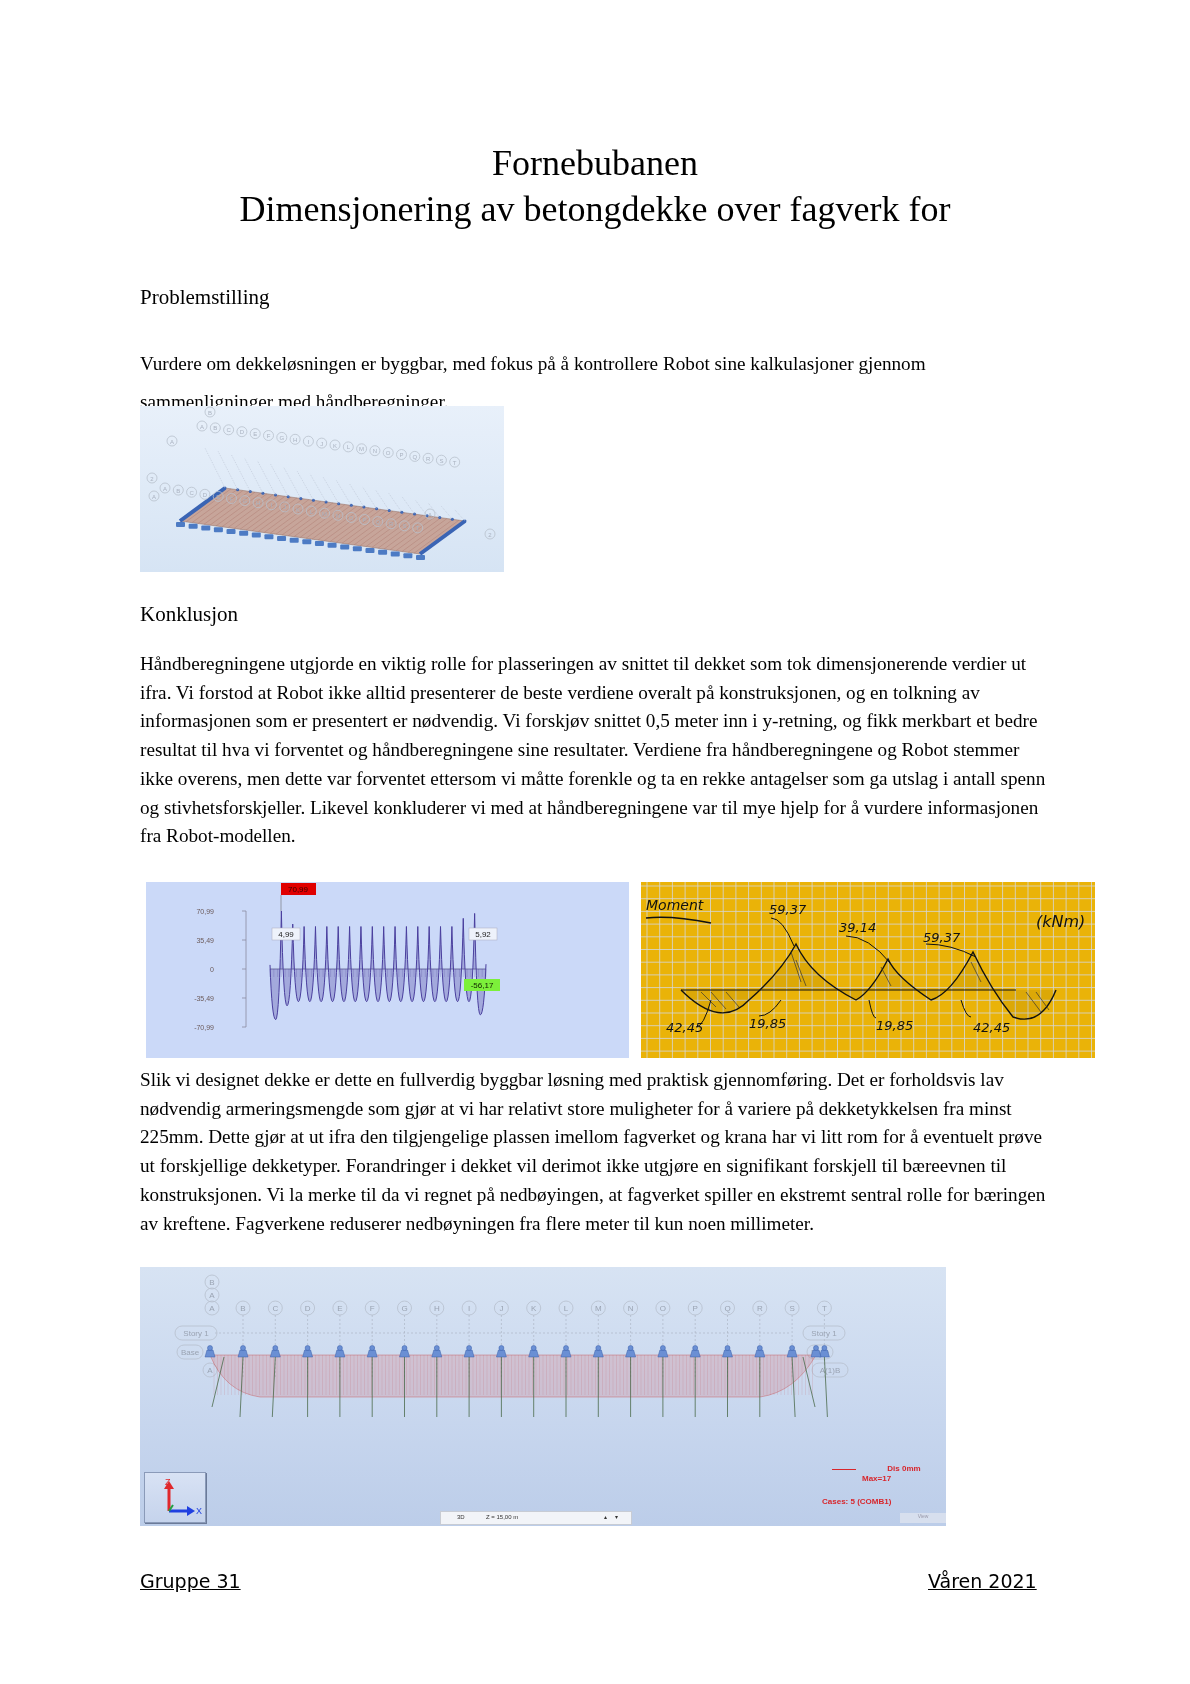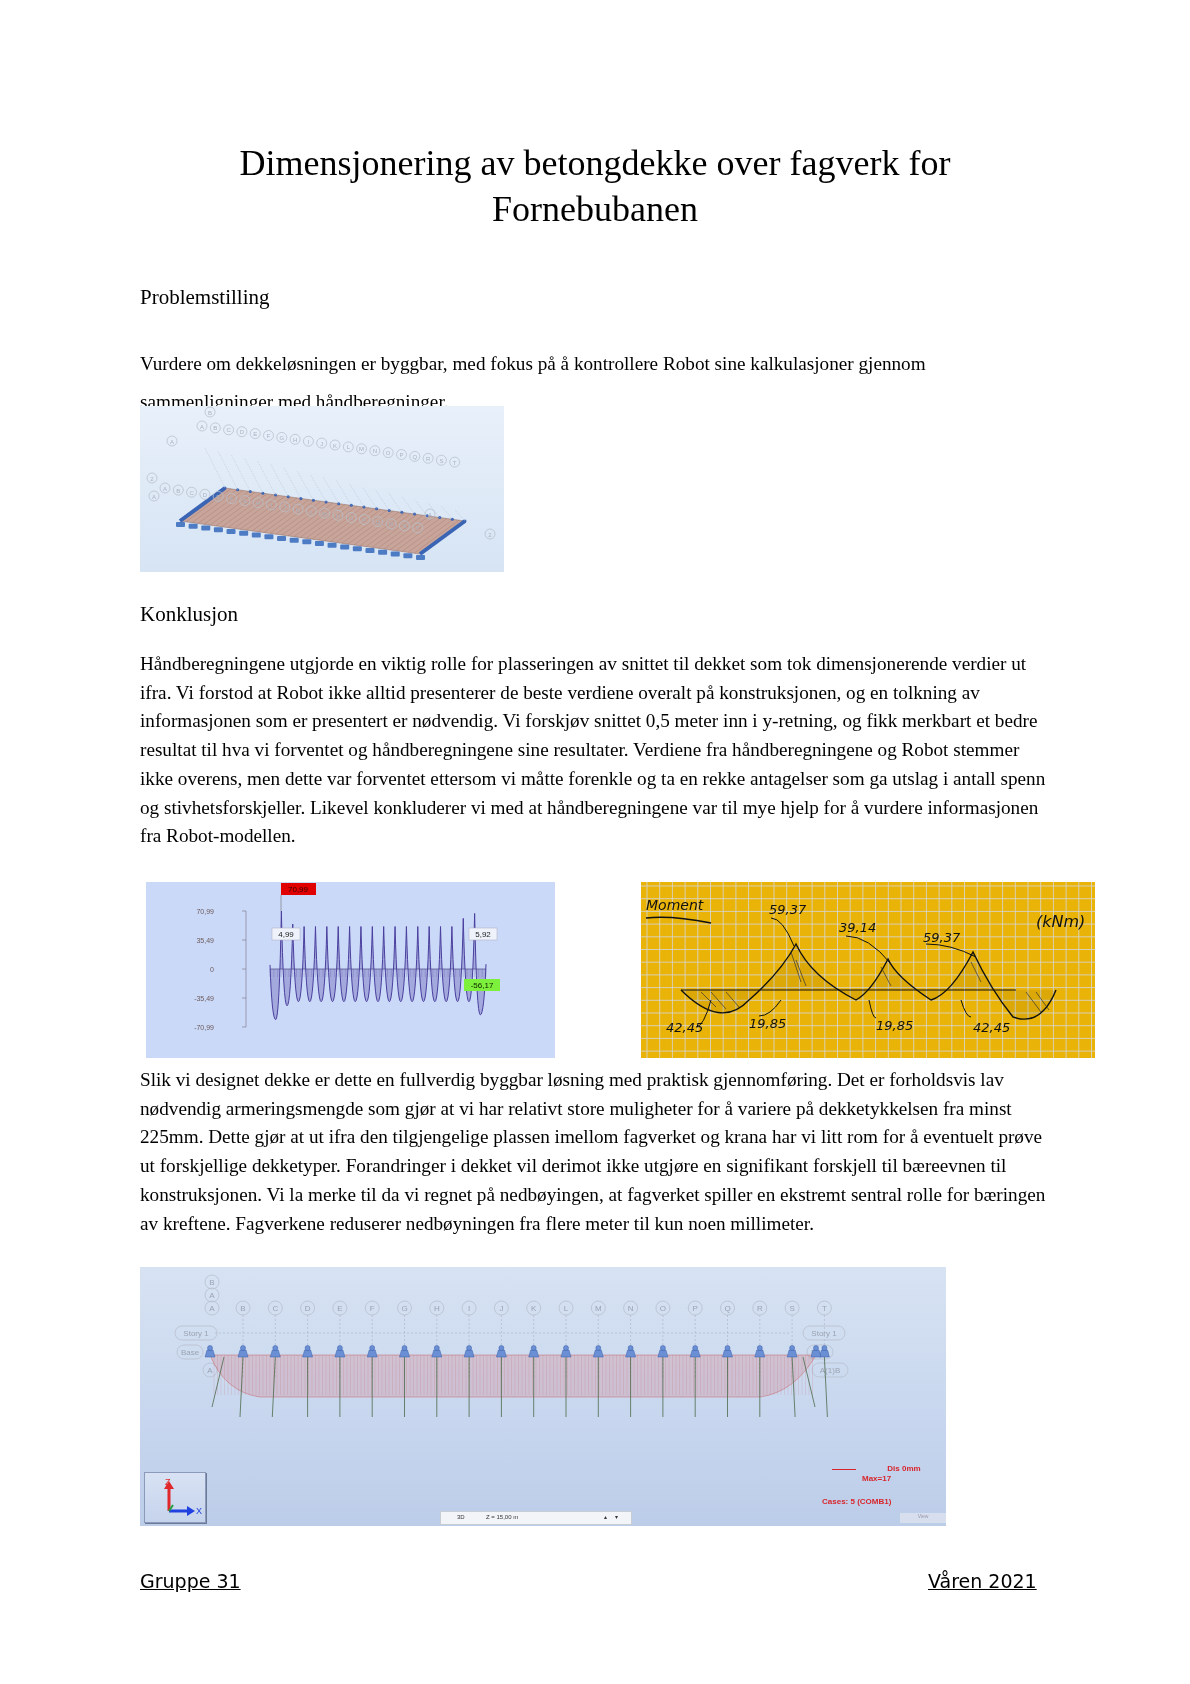--- a/index.html
+++ b/index.html
@@ -11,22 +11,22 @@
   .fig{position:absolute;overflow:hidden;}
   .footer{top:1570px;left:140px;width:900px;height:30px;font-family:"DejaVu Sans",sans-serif;font-size:19px;color:#000;}
   .footer span{position:absolute;top:0;white-space:nowrap;text-decoration:underline;}
   svg text{font-family:"Liberation Sans",sans-serif;}
   .hand text{font-family:"DejaVu Sans",sans-serif;font-style:italic;}
 </style>
 </head>
 <body>
 
 <div class="abs title">
+  <div>Fornebubanen</div>
   <div>Dimensjonering av betongdekke over fagverk for</div>
-  <div>Fornebubanen</div>
 </div>
 
 <div class="abs h2" style="top:280px;">Problemstilling</div>
 <div class="abs para" style="top:345px;width:900px;line-height:38px;">Vurdere om dekkeløsningen er byggbar, med fokus på å kontrollere Robot sine kalkulasjoner gjennom sammenligninger med håndberegninger.</div>
 
 <div class="fig" style="left:140px;top:406px;width:364px;height:166px;background:linear-gradient(180deg,#e8f0fa 0%,#d6e4f4 100%);">
   <svg id="model3d" width="364" height="166">
       <polygon points="40,115 85,82 325,115 280,148" fill="#c7a59a" stroke="#8f6c63" stroke-width="0.5"></polygon>
       <line x1="40" y1="115" x2="85" y2="82" stroke="#b07e74" stroke-width="0.5"></line>
       <line x1="46" y1="115.825" x2="91" y2="82.825" stroke="#b07e74" stroke-width="0.5"></line>
@@ -222,21 +222,21 @@
       <circle cx="350" cy="128" r="5" fill="none" stroke="#b8c0cc" stroke-width="0.8"></circle>
       <text x="350" y="130.5" font-size="6" fill="#aab2c0" text-anchor="middle">2</text>
       <circle cx="290" cy="108" r="5" fill="none" stroke="#b8c0cc" stroke-width="0.8"></circle>
       <text x="290" y="110.5" font-size="6" fill="#aab2c0" text-anchor="middle">A</text>
     </svg>
 </div>
 
 <div class="abs h2" style="top:597px;">Konklusjon</div>
 <div class="abs para" style="top:650px;width:912px;">Håndberegningene utgjorde en viktig rolle for plasseringen av snittet til dekket som tok dimensjonerende verdier ut ifra. Vi forstod at Robot ikke alltid presenterer de beste verdiene overalt på konstruksjonen, og en tolkning av informasjonen som er presentert er nødvendig. Vi forskjøv snittet 0,5 meter inn i y-retning, og fikk merkbart et bedre resultat til hva vi forventet og håndberegningene sine resultater. Verdiene fra håndberegningene og Robot stemmer ikke overens, men dette var forventet ettersom vi måtte forenkle og ta en rekke antagelser som ga utslag i antall spenn og stivhetsforskjeller. Likevel konkluderer vi med at håndberegningene var til mye hjelp for å vurdere informasjonen fra Robot-modellen.</div>
 
-<div class="fig" style="left:146px;top:882px;width:409px;height:176px;background:#cbd9f8;">
+<div class="fig" style="left:146px;top:882px;width:483px;height:176px;background:#cbd9f8;">
   <svg id="robotChart" width="483" height="176">
     <g id="robotTicks">
         <line x1="100" y1="29" x2="100" y2="145" stroke="#8a8aa0" stroke-width="0.8"></line>
         <line x1="96" y1="29" x2="100" y2="29" stroke="#8a8aa0" stroke-width="0.8"></line>
         <text x="68" y="32" font-size="7" fill="#6b5a5a" text-anchor="end">70,99</text>
         <line x1="96" y1="58.004085082405965" x2="100" y2="58.004085082405965" stroke="#8a8aa0" stroke-width="0.8"></line>
         <text x="68" y="61.004085082405965" font-size="7" fill="#6b5a5a" text-anchor="end">35,49</text>
         <line x1="96" y1="87" x2="100" y2="87" stroke="#8a8aa0" stroke-width="0.8"></line>
         <text x="68" y="90" font-size="7" fill="#6b5a5a" text-anchor="end">0</text>
         <line x1="96" y1="115.99591491759404" x2="100" y2="115.99591491759404" stroke="#8a8aa0" stroke-width="0.8"></line>

